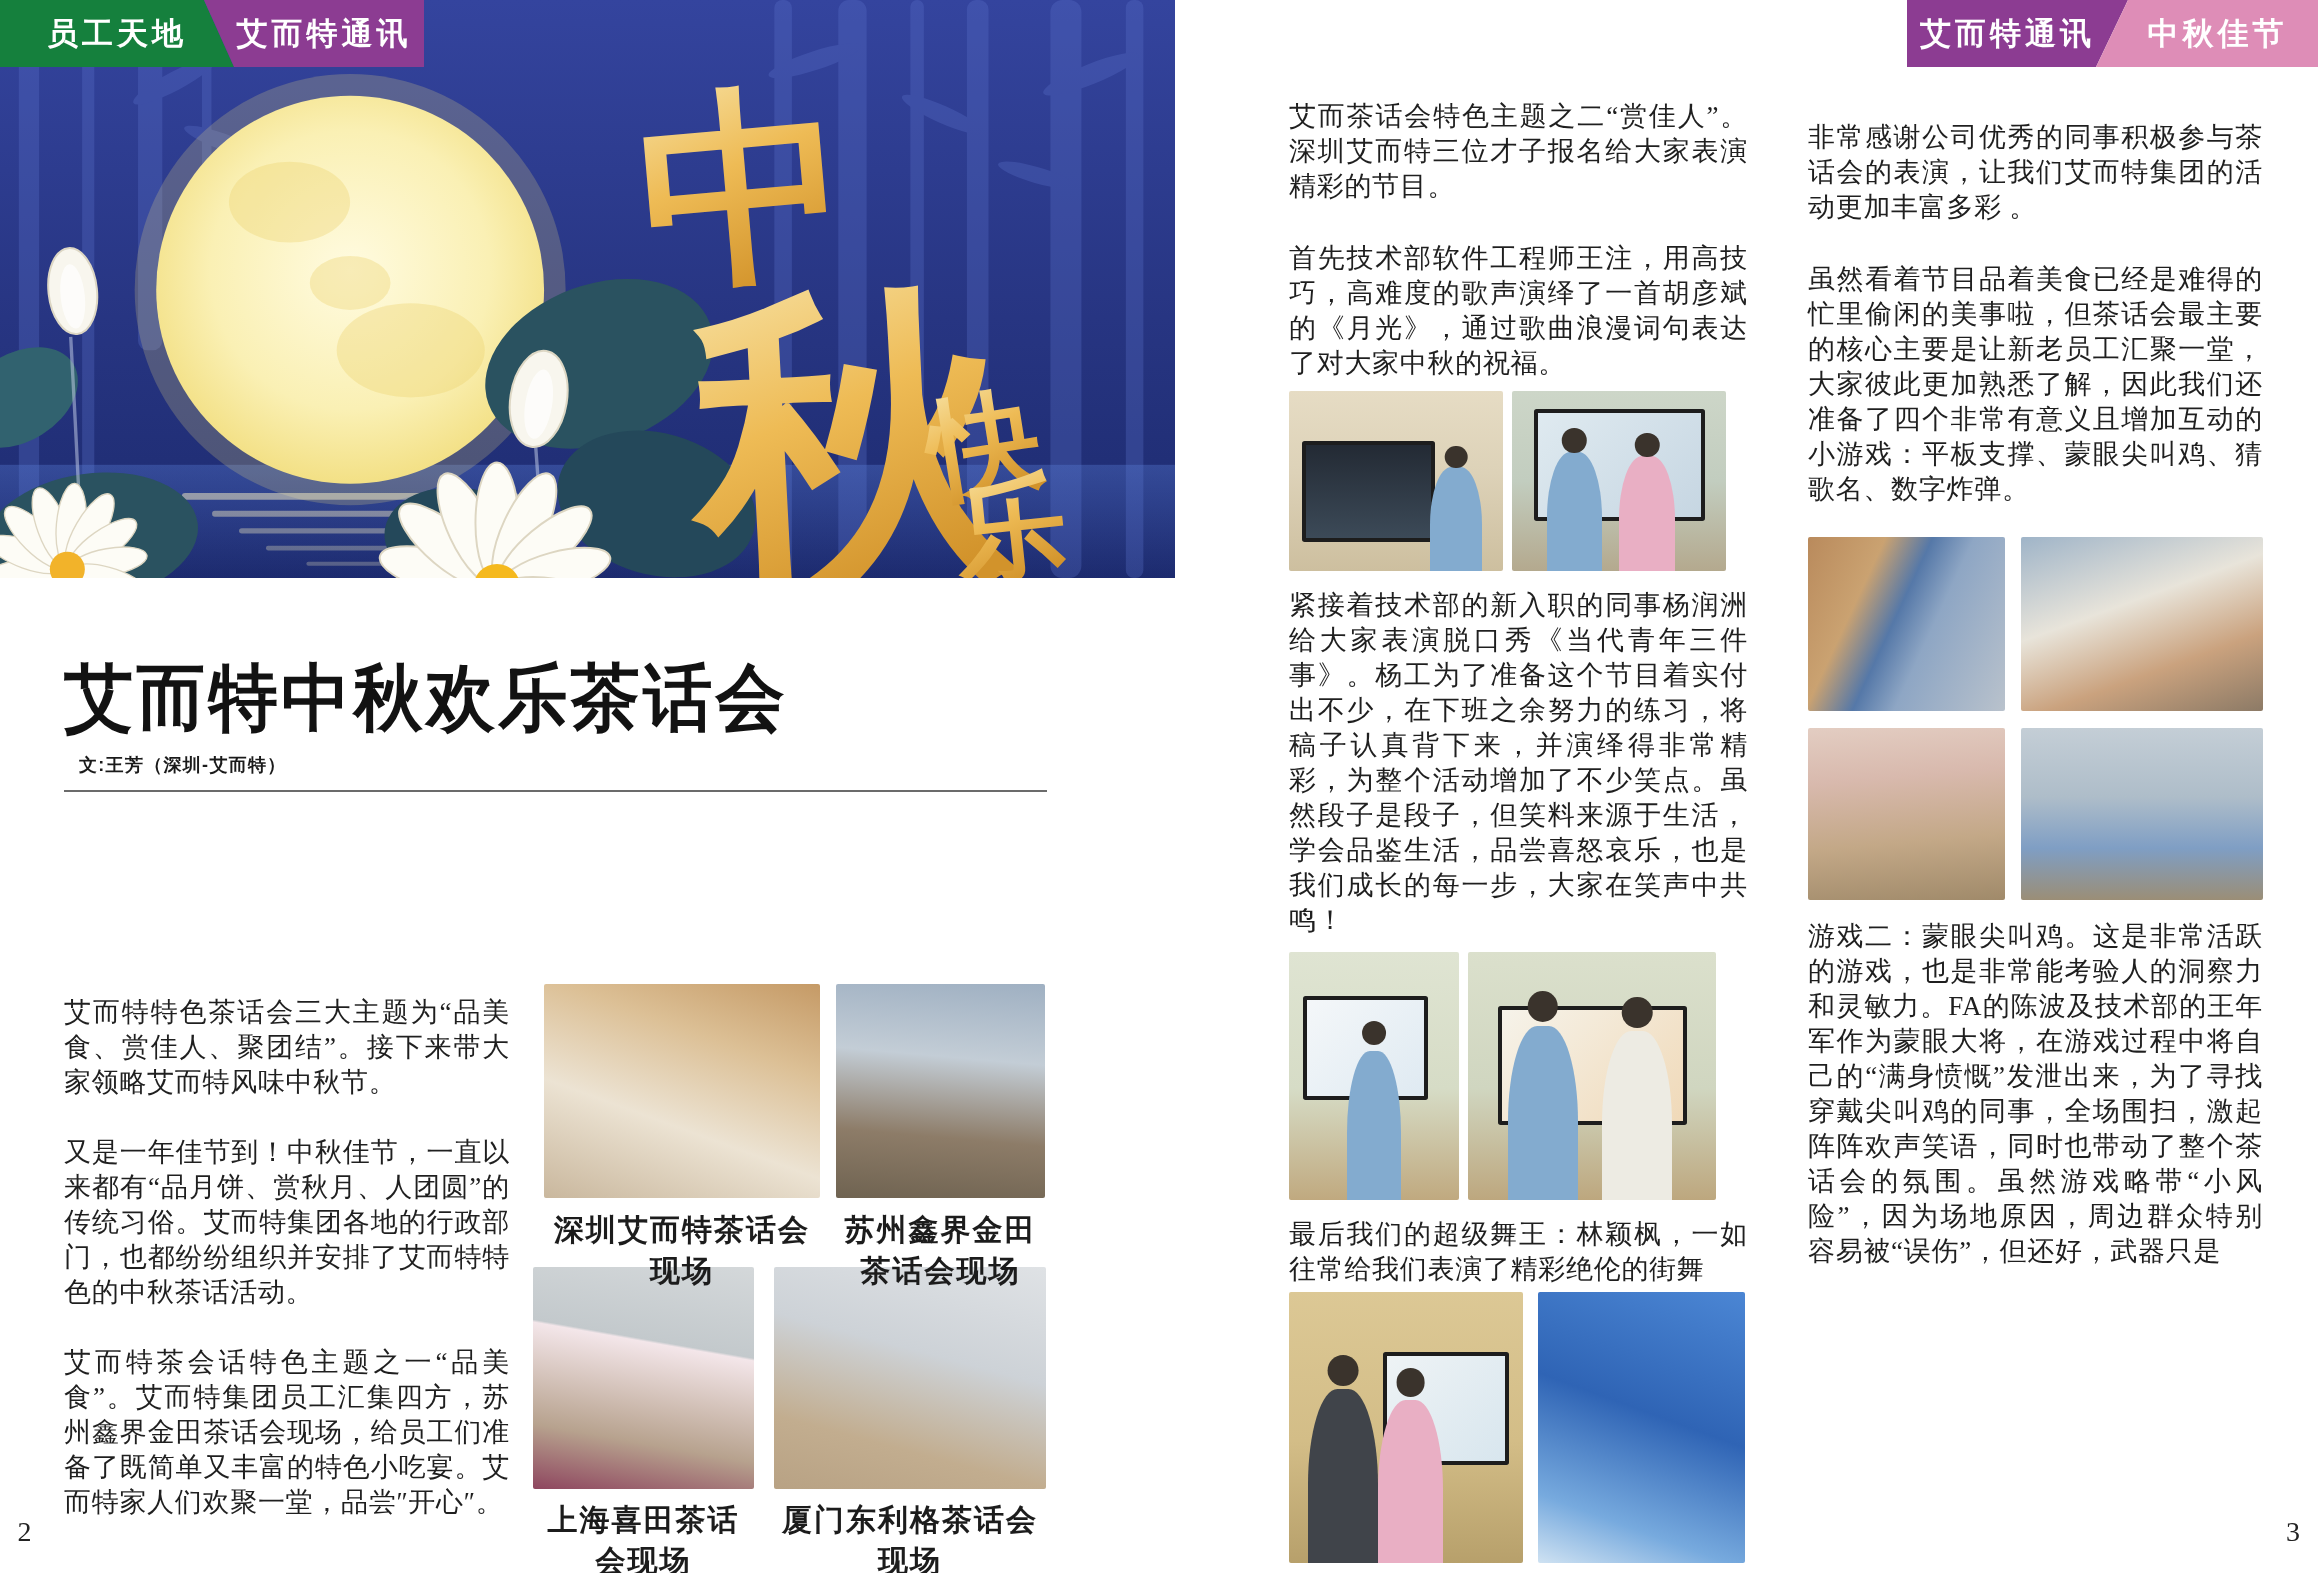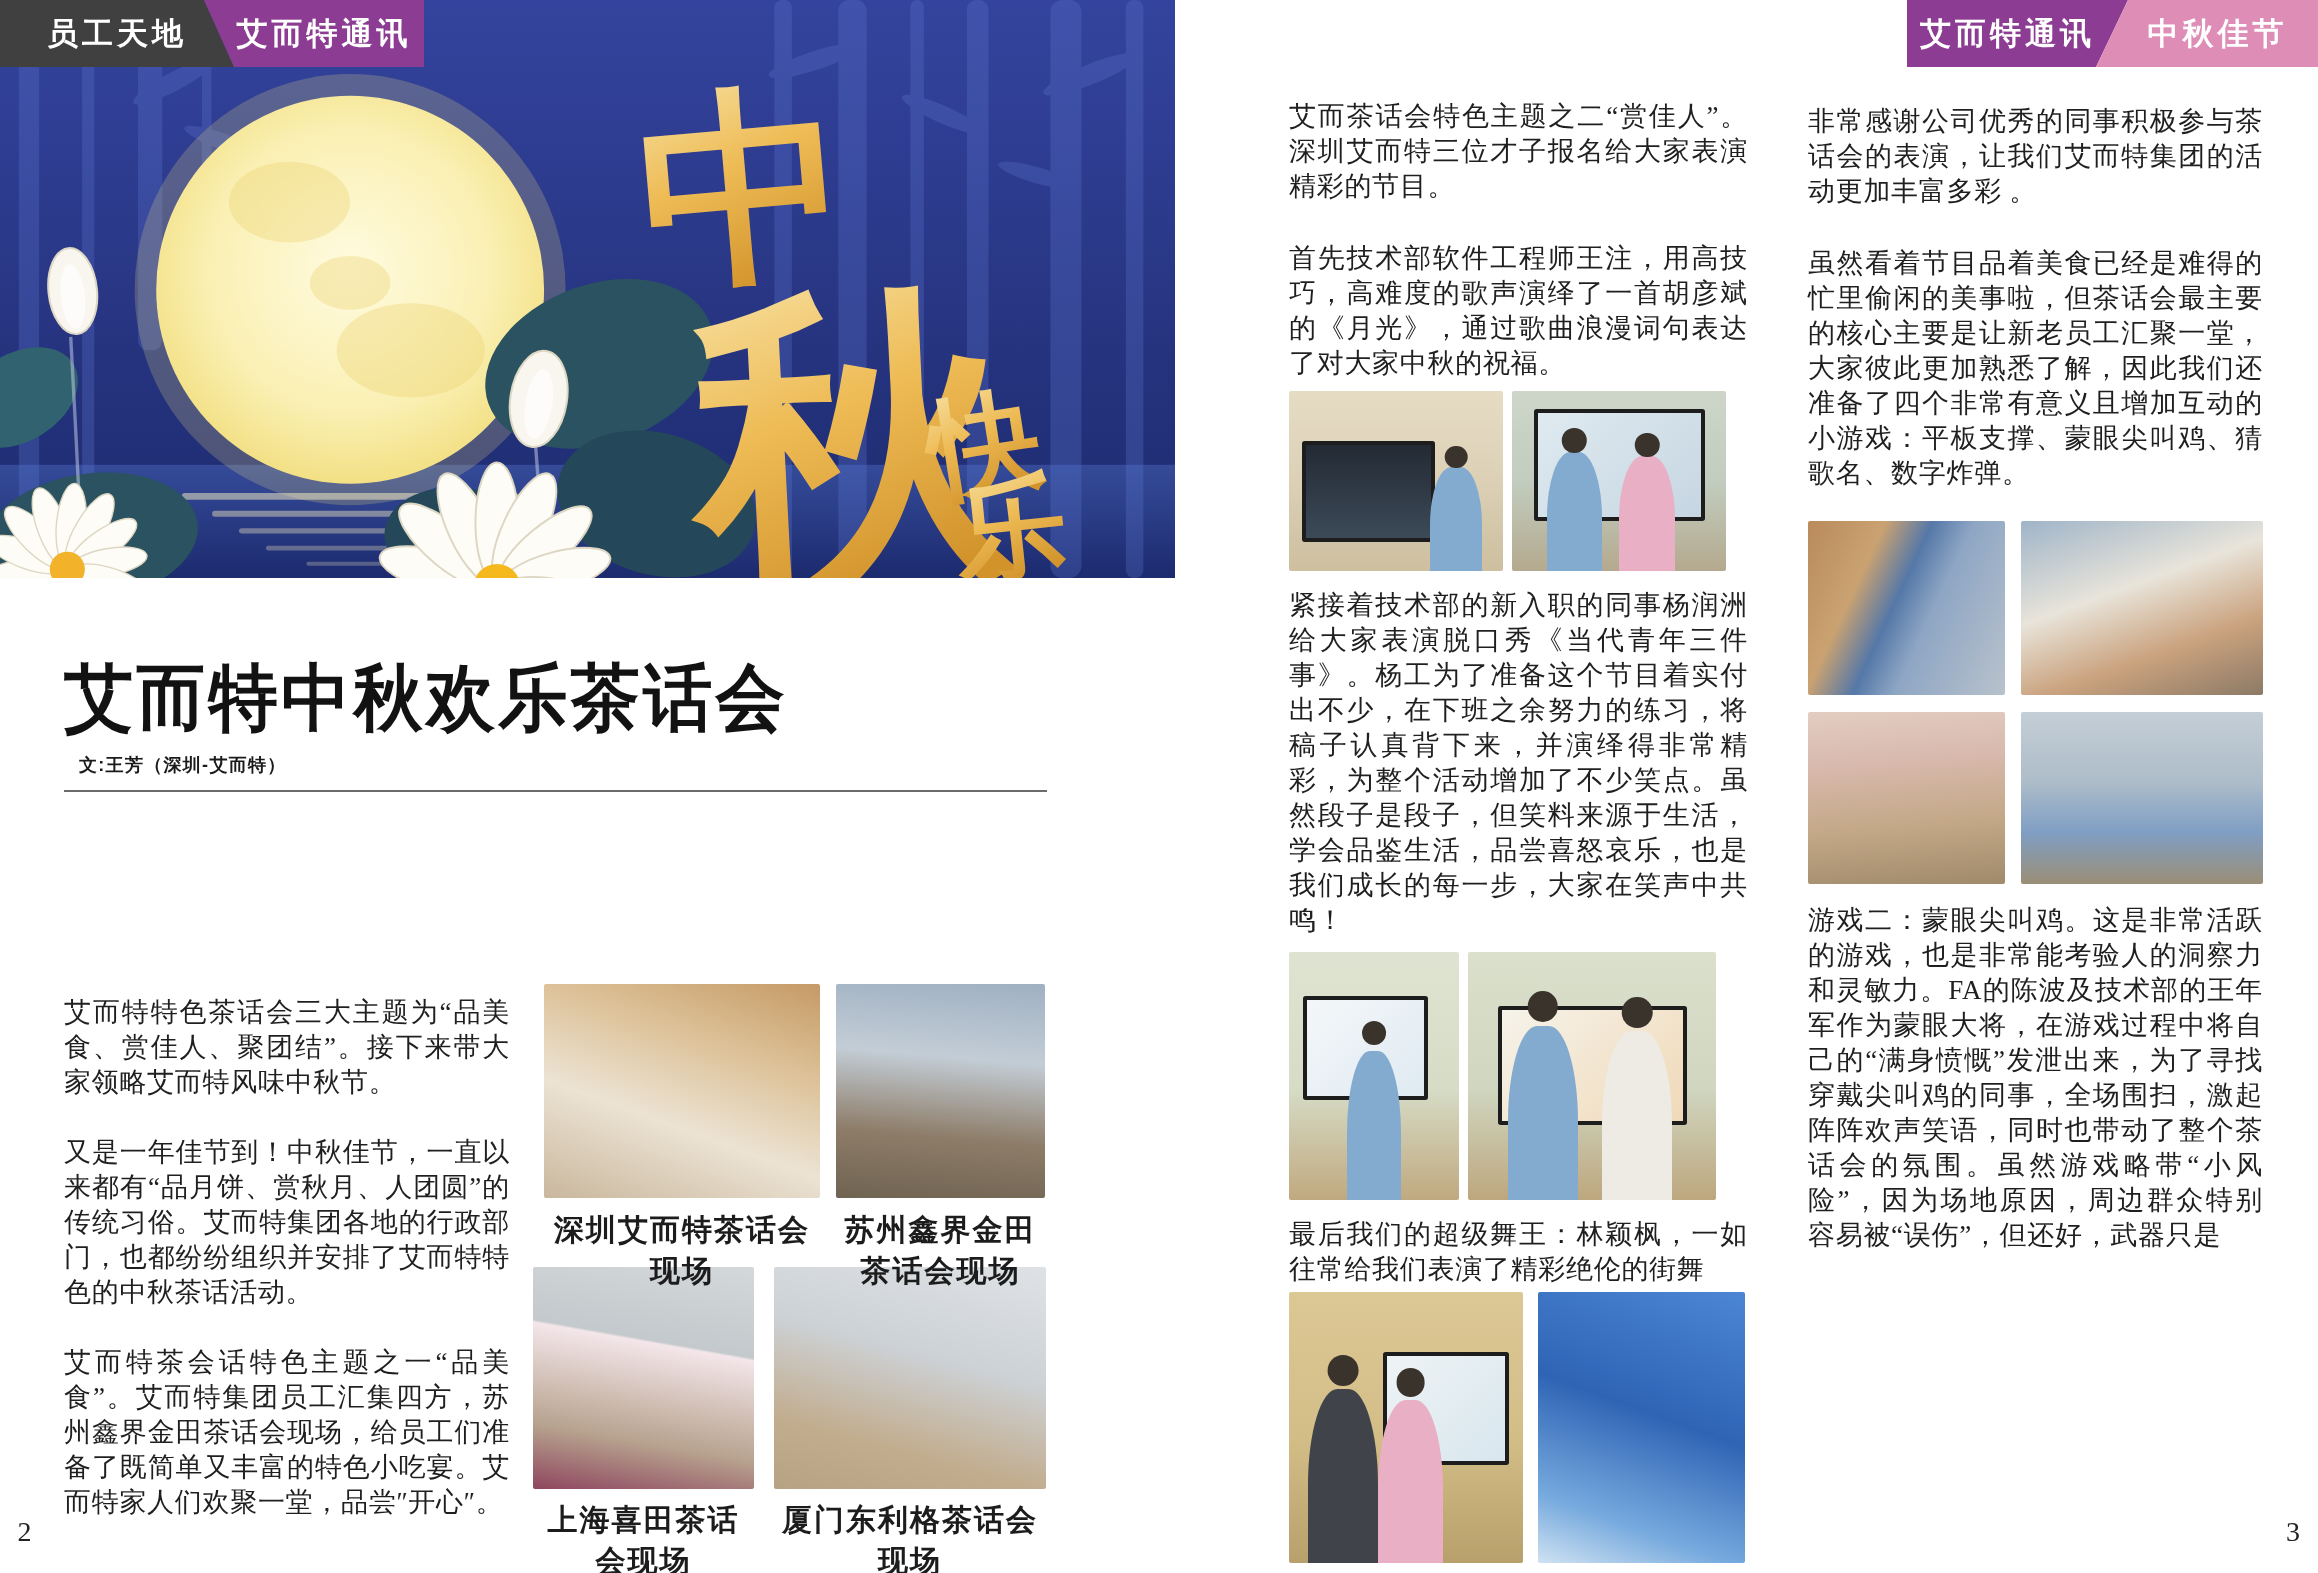--- a/index.html
+++ b/index.html
@@ -8,39 +8,39 @@
          font-family:"Liberation Serif","DejaVu Serif",serif; color:#1f1f1f; }
 
   
   .banner { position:absolute; left:0; top:0; width:1175px; height:578px; }
   .banner svg { display:block; width:100%; height:100%; }
 
   
   .tab { position:absolute; top:0; height:67px; display:flex; align-items:center; justify-content:center;
          font-family:"Liberation Sans","DejaVu Sans",sans-serif; font-weight:bold; font-size:31px;
          color:#ffffff; letter-spacing:4px; }
-  .tab-pink-l   { left:0;     width:234px; background:#404040; clip-path:polygon(0 0,204px 0,100% 100%,0 100%); }
+  .tab-pink-l   { left:0;     width:234px; background:#15803d; clip-path:polygon(0 0,204px 0,100% 100%,0 100%); }
   .tab-purple-l { left:204px; width:220px; background:#8c3c92; clip-path:polygon(0 0,100% 0,100% 100%,30px 100%); padding-left:20px;}
   .tab-purple-r { left:1907px; width:221px; background:#8c3c92; clip-path:polygon(0 0,100% 0,189px 100%,0 100%); padding-right:20px;}
   .tab-pink-r  { left:2096px; width:223px; background:#de8db7; clip-path:polygon(32px 0,100% 0,100% 100%,0 100%); padding-left:20px;}
 
   
   .article-title { position:absolute; left:64px; top:650px; width:1010px;
                    font-family:"Liberation Sans","DejaVu Sans",sans-serif; font-weight:900;
                    font-size:69px; letter-spacing:3.4px; color:#121212; transform:scaleY(1.06); transform-origin:left top;}
   .byline { position:absolute; left:79px; top:753px;
             font-family:"Liberation Sans","DejaVu Sans",sans-serif; font-weight:600; font-size:18px;
             letter-spacing:1.3px; color:#1a1a1a; }
   .rule { position:absolute; left:64px; top:790px; width:983px; height:2px; background:#6b6b6b; }
 
   .bodycol p { font-size:27px; line-height:35px; text-align:justify; letter-spacing:0.7px; }
   .col-left  { position:absolute; left:64px;  top:995px; width:446px; }
   .col-left p + p { margin-top:35px; }
   .col-mid   { position:absolute; left:1289px; top:0; width:459px; }
-  .col-right { position:absolute; left:1808px; top:0; width:455px; }
+  .col-right { position:absolute; left:1808px; top:16px; width:455px; }
 
   .col-mid .mp1 { margin-top:99px; }
   .col-mid .mp2 { margin-top:37px; }
   .col-mid .mrowA { margin-top:10px; }
   .col-mid .mp3 { margin-top:17px; }
   .col-mid .mrowB { margin-top:13.5px; }
   .col-mid .mp4 { margin-top:17px; }
   .col-mid .mrowC { margin-top:5.4px; }
 
   .col-right .rp1 { margin-top:104px; }

